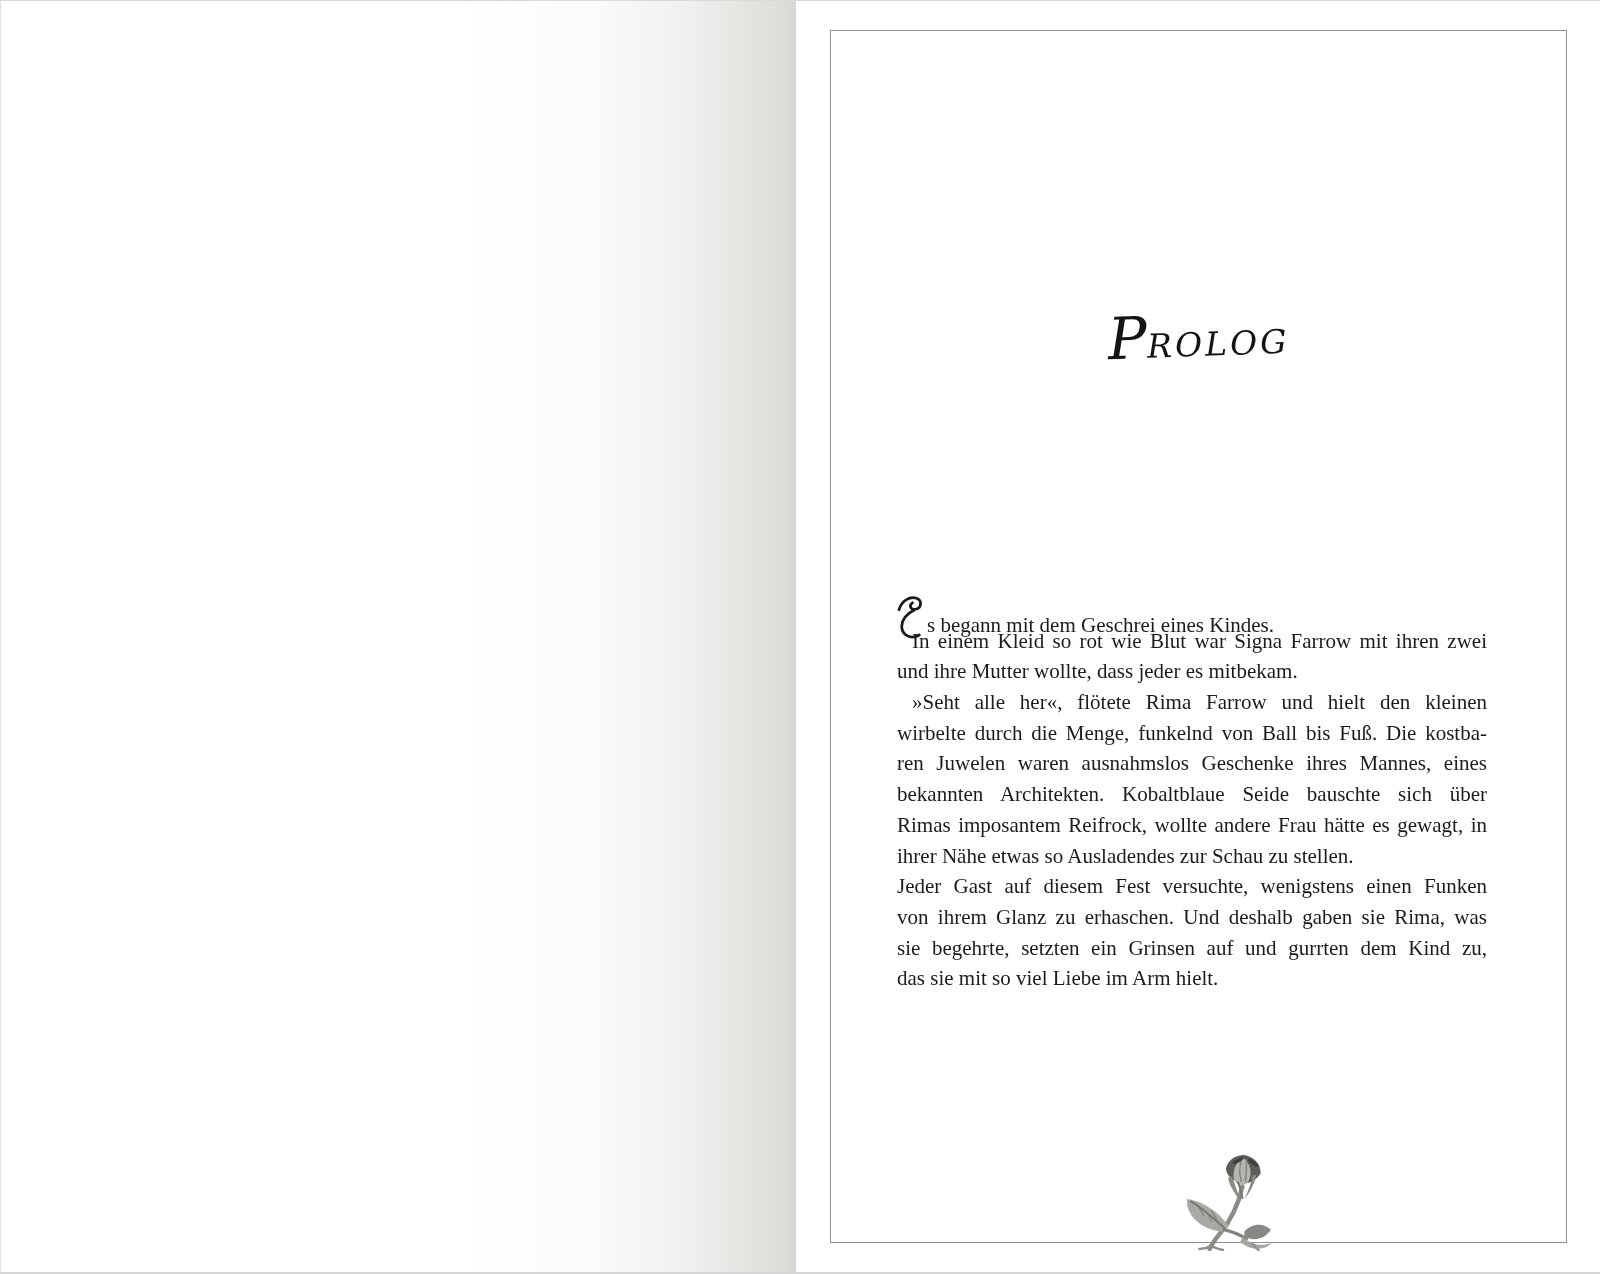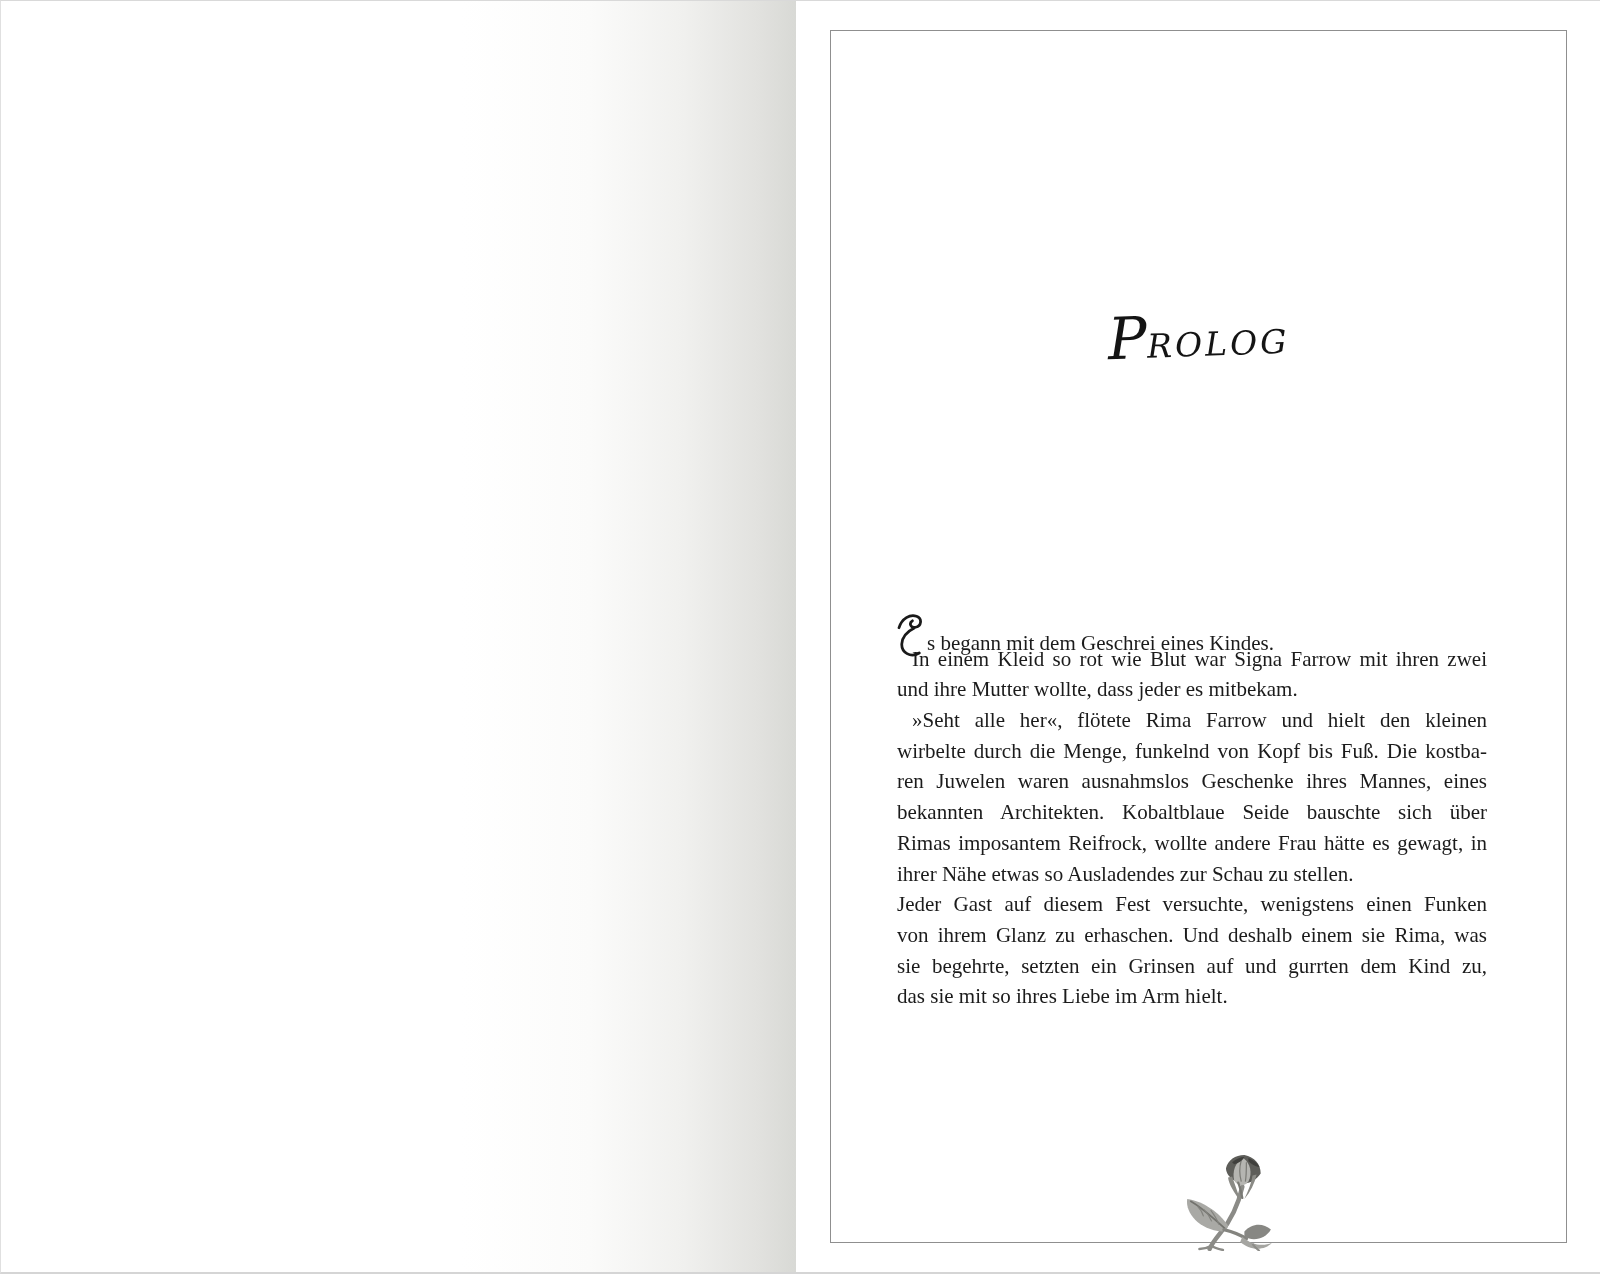--- a/index.html
+++ b/index.html
@@ -60,21 +60,21 @@
     line-height: 1;
   }
   .t-rest {
     font-size: 33px;
     letter-spacing: 3px;
     line-height: 1;
   }
   
   .body-text {
     position: absolute;
-    left: 66px; top: 582px;
+    left: 66px; top: 564px;
     width: 590px;
     font-size: 21px;
     line-height: 30.7px;
     color: #1b1b1b;
   }
   .line {
     white-space: nowrap;
     text-align: justify;
     text-align-last: justify;
     height: 30.7px;
@@ -119,29 +119,29 @@
       </div>
 
       <div class="body-text" id="bodyText">
           <div class="line para-end"><svg class="dropcap-e" viewBox="0 0 30 50" xmlns="http://www.w3.org/2000/svg" aria-hidden="true">
     <path d="M 2 16 C 5 6 14 1 21 3.5 C 27.5 6 26.5 14 20 15.5 C 14.5 16.6 12.5 11 16.5 8.5
              M 19 16 C 11 20 5.5 26 5 33.5 C 4.4 43 14.5 49 24 43.5" fill="none" stroke="#1a1a1a" stroke-width="3" stroke-linecap="round"></path>
   </svg><span>s begann mit dem Geschrei eines Kindes.</span></div>
           <div class="line indent">In einem Kleid so rot wie Blut war Signa Farrow mit ihren zwei</div>
           <div class="line para-end">und ihre Mutter wollte, dass jeder es mitbekam.</div>
           <div class="line indent">»Seht alle her«, flötete Rima Farrow und hielt den kleinen</div>
-          <div class="line">wirbelte durch die Menge, funkelnd von Kopf bis Fuß. Die kostba-</div>
+          <div class="line">wirbelte durch die Menge, funkelnd von Ball bis Fuß. Die kostba-</div>
           <div class="line">ren Juwelen waren ausnahmslos Geschenke ihres Mannes, eines</div>
           <div class="line">bekannten Architekten. Kobaltblaue Seide bauschte sich über</div>
           <div class="line">Rimas imposantem Reifrock, wollte andere Frau hätte es gewagt, in</div>
           <div class="line para-end">ihrer Nähe etwas so Ausladendes zur Schau zu stellen.</div>
           <div class="line">Jeder Gast auf diesem Fest versuchte, wenigstens einen Funken</div>
-          <div class="line">von ihrem Glanz zu erhaschen. Und deshalb einem sie Rima, was</div>
+          <div class="line">von ihrem Glanz zu erhaschen. Und deshalb gaben sie Rima, was</div>
           <div class="line">sie begehrte, setzten ein Grinsen auf und gurrten dem Kind zu,</div>
-          <div class="line para-end">das sie mit so ihres Liebe im Arm hielt.</div>
+          <div class="line para-end">das sie mit so viel Liebe im Arm hielt.</div>
         </div>
 
       <svg class="rose" viewBox="0 0 90 95" xmlns="http://www.w3.org/2000/svg" aria-hidden="true">
 
         <path d="M 60 32 C 56 50 48 66 38 78 C 34 83 30 88 28 93" fill="none" stroke="#8b8b87" stroke-width="4.4" stroke-linecap="round"></path>
 
         <path d="M 30 90 C 26 92 22 93 18 93 M 30 90 C 33 92 37 93 41 94" fill="none" stroke="#8b8b87" stroke-width="2.4" stroke-linecap="round"></path>
 
         <path d="M 46 70 C 38 58 22 46 6 44 C 4 58 18 74 40 76 C 44 75 46 73 46 70 Z" fill="#a9a9a5"></path>
         <path d="M 43 73 C 32 63 20 52 9 46" fill="none" stroke="#72726d" stroke-width="1.7"></path>

